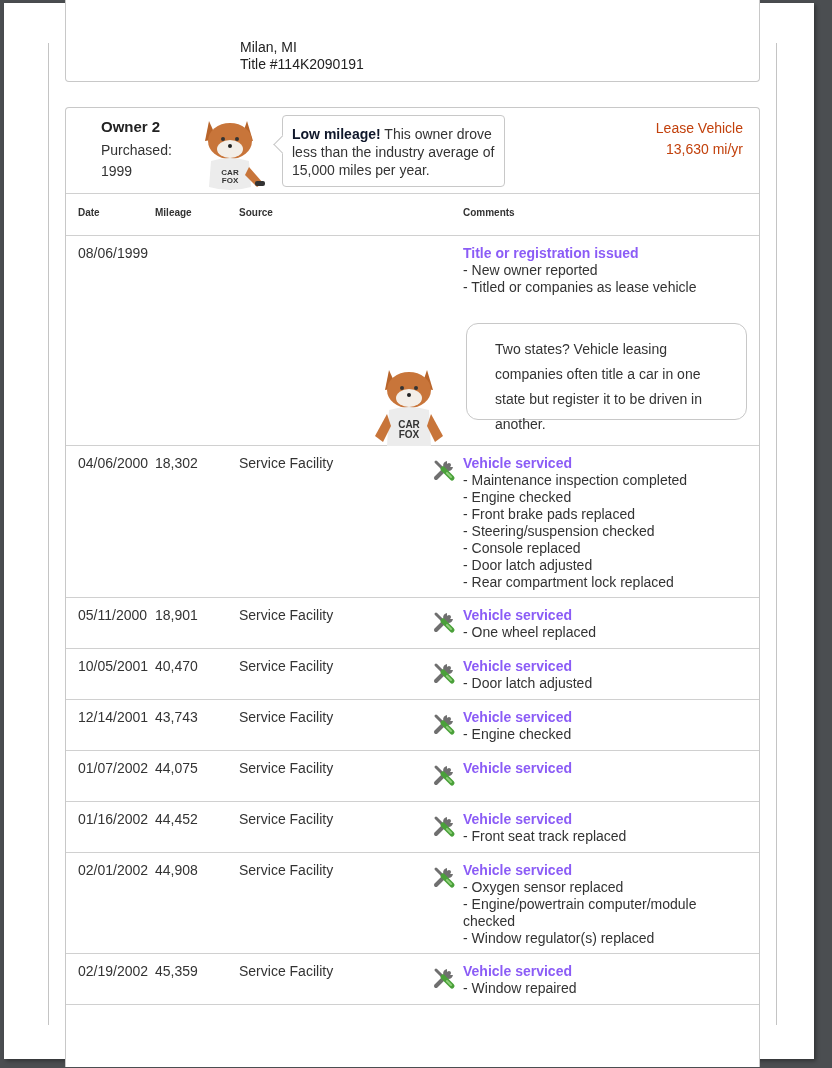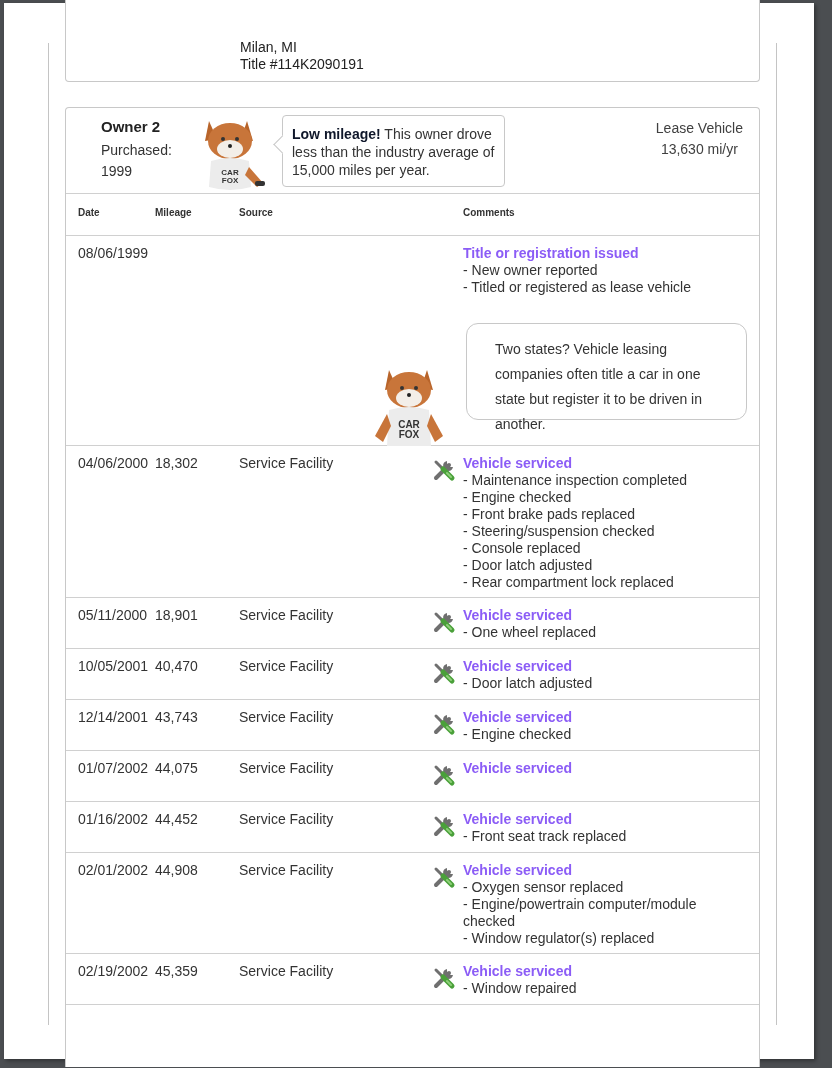--- a/index.html
+++ b/index.html
@@ -14,21 +14,21 @@
   .card-prev .txt { position: absolute; left: 174px; top: 40px; font-size: 14px; line-height: 17px; }
   .card-owner { top: 104px; height: 960px; border-bottom: none; border-bottom-left-radius: 0; border-bottom-right-radius: 0; }
   .owner-head { position: relative; height: 86px; border-bottom: 1px solid #d0d0d0; }
   .owner-title { position: absolute; left: 35px; top: 10px; font-size: 15px; font-weight: bold; color: #222; }
   .owner-purch { position: absolute; left: 35px; top: 32px; font-size: 14px; line-height: 21px; color: #333; }
   .fox { position: absolute; }
   .fox-head { left: 131px; top: 9px; width: 70px; height: 78px; }
   .bubble { position: absolute; left: 216px; top: 7px; width: 223px; height: 72px; border: 1px solid #c8c8c8; border-radius: 4px; padding: 9px 9px; font-size: 14px; line-height: 18px; color: #333; background: #fff; }
   .bubble::before { content: ""; position: absolute; left: -7px; top: 22px; width: 12px; height: 12px; background: #fff; border-left: 1px solid #c8c8c8; border-bottom: 1px solid #c8c8c8; transform: rotate(45deg); }
   .bubble b { color: #0f172a; }
-  .owner-right { position: absolute; right: 16px; top: 10px; text-align: center; font-size: 14px; line-height: 21px; color: #404040; }
+  .owner-right { position: absolute; right: 16px; top: 10px; text-align: right; font-size: 14px; line-height: 21px; color: #c2410c; }
   .thead { position: relative; height: 42px; border-bottom: 1px solid #d0d0d0; font-size: 10px; font-weight: bold; color: #333; }
   .thead span { position: absolute; top: 13px; }
   .c-date { left: 12px; }
   .c-mile { left: 89px; }
   .c-src { left: 173px; }
   .c-com { left: 397px; }
   .row { position: relative; border-bottom: 1px solid #d0d0d0; font-size: 14px; line-height: 17px; color: #333; }
   .row .cell { position: absolute; top: 9px; }
   .row .com { position: absolute; left: 397px; top: 9px; width: 260px; }
   .row .com .h { font-weight: bold; color: #8b5cf6; }
@@ -85,21 +85,21 @@
       <span class="c-com">Comments</span>
     </div>
 
     <div id="rows">
         <div class="row" style="height: 210px;">
           <span class="cell c-date">08/06/1999</span>
           <span class="cell c-mile"></span>
           <div class="com">
             <div class="h">Title or registration issued</div>
             <div>- New owner reported</div>
-            <div>- Titled or registered as lease vehicle</div>
+            <div>- Titled or companies as lease vehicle</div>
           </div>
           <svg class="fox fox-body" viewBox="0 0 76 80">
             <polygon points="18,4 26,22 14,24" fill="#b8642a"></polygon>
             <polygon points="56,4 62,24 50,22" fill="#b8642a"></polygon>
             <ellipse cx="38" cy="24" rx="22" ry="18" fill="#c8753a"></ellipse>
             <ellipse cx="38" cy="32" rx="13" ry="9" fill="#f3eee8"></ellipse>
             <circle cx="31" cy="22" r="2" fill="#333"></circle>
             <circle cx="45" cy="22" r="2" fill="#333"></circle>
             <circle cx="38" cy="29" r="2" fill="#222"></circle>
             <path d="M18 44 Q38 38 58 44 L60 80 L16 80 Z" fill="#ececec"></path>

